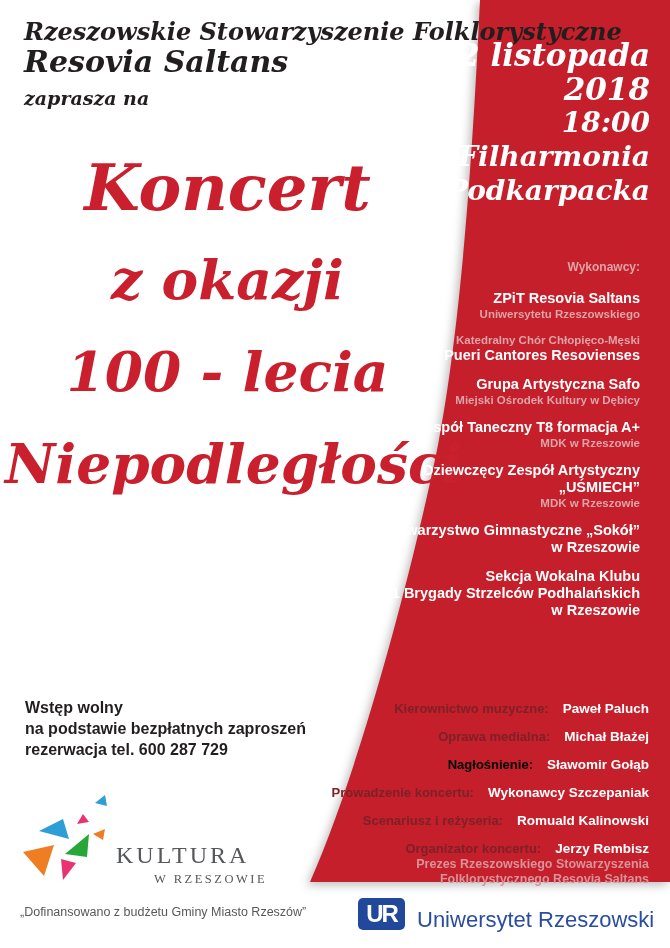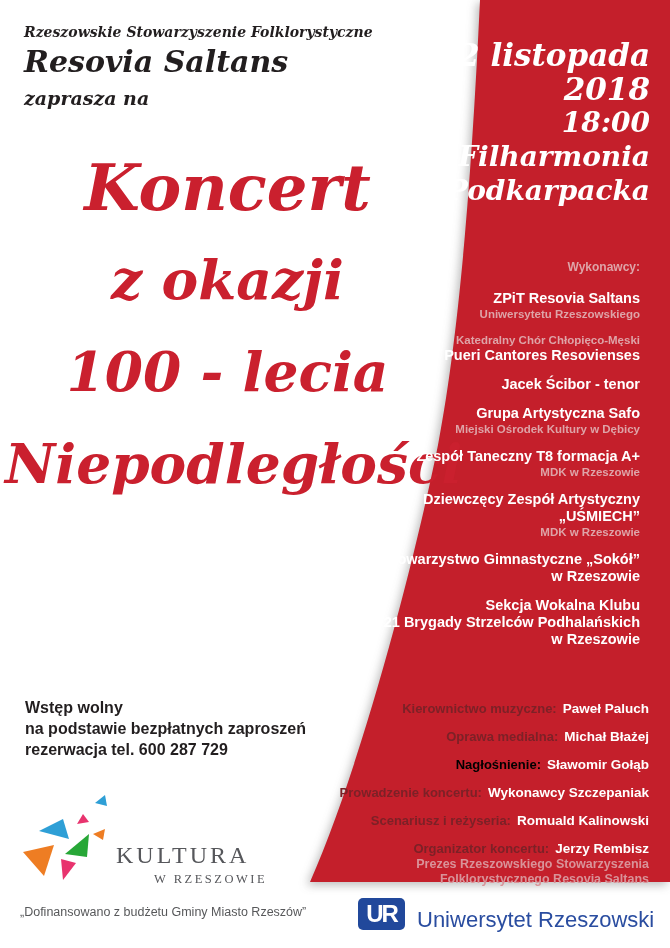--- a/index.html
+++ b/index.html
@@ -8,21 +8,21 @@
     background:#ffffff; overflow:hidden;
     font-family:"Liberation Sans", sans-serif;
   }
   
   .red-shape-svg { position:absolute; left:0; top:0; width:670px; height:948px;
     filter:drop-shadow(-3px 3px 5px rgba(60,60,60,0.35)); }
 
   
   .assoc { position:absolute; left:24px; top:20px; color:#221e1f;
     font-family:"DejaVu Serif", serif; font-style:italic; font-weight:bold; }
-  .assoc-l1 { font-size:14px; line-height:24px; }
+  .assoc-l1 { font-size:24px; line-height:24px; }
   .assoc-l2 { font-size:30px; line-height:36px; }
   .assoc-l3 { font-size:19px; line-height:24px; margin-top:6px; }
 
   
   .title { position:absolute; left:5px; top:142px; width:445px; text-align:center;
     color:#ca202e; font-family:"DejaVu Serif", serif; font-style:italic; font-weight:bold; }
   .title-line { line-height:92px; font-size:55px; white-space:nowrap; }
   .title-line.t0 { font-size:64px; }
 
   
@@ -34,21 +34,21 @@
   
   .performers { position:absolute; right:30px; top:260px; text-align:right; }
   .perf-heading { font-size:12px; font-weight:bold; color:#dea4a8; margin-bottom:16px; }
   .perf-group { margin-bottom:12px; }
   .pl-main { font-size:14.5px; font-weight:bold; color:#ffffff; line-height:17px; white-space:nowrap; }
   .pl-sub  { font-size:11.5px; font-weight:bold; color:#dea4a8; line-height:14px; white-space:nowrap; }
 
   
   .credits { position:absolute; right:21px; top:700px; text-align:right; }
   .cred-row { margin-bottom:11px; line-height:16px; white-space:nowrap; }
-  .cred-label { font-size:13px; font-weight:bold; color:#7c2127; margin-right:6px; }
+  .cred-label { font-size:13px; font-weight:bold; color:#7c2127; margin-right:14px; }
   .cred-label.light { color:#000000;text-align:center; }
   .cred-name { font-size:13.5px; font-weight:bold; color:#ffffff; }
   .cred-extra { font-size:12.5px; font-weight:bold; color:#d99399; line-height:15px; white-space:nowrap; }
 
   
   .admission { position:absolute; left:25px; top:697px; color:#221e1f; font-weight:bold; }
   .adm-line { font-size:16px; line-height:21px; }
 
   
   .kultura-pinwheel { position:absolute; left:22px; top:793px; width:100px; height:100px; }
@@ -98,23 +98,20 @@
   <div class="performers">
     <div class="perf-heading">Wykonawcy:</div>
 
     <div class="perf-group">
       <div class="pl-main">ZPiT Resovia Saltans</div>
       <div class="pl-sub">Uniwersytetu Rzeszowskiego</div>
     </div>
     <div class="perf-group">
       <div class="pl-sub">Katedralny Chór Chłopięco-Męski</div>
       <div class="pl-main">Pueri Cantores Resovienses</div>
-    </div>
-    <div class="perf-group">
-      <div class="pl-main">Jacek Ścibor - tenor</div>
     </div>
     <div class="perf-group">
       <div class="pl-main">Grupa Artystyczna Safo</div>
       <div class="pl-sub">Miejski Ośrodek Kultury w Dębicy</div>
     </div>
     <div class="perf-group">
       <div class="pl-main">Zespół Taneczny T8 formacja A+</div>
       <div class="pl-sub">MDK w Rzeszowie</div>
     </div>
     <div class="perf-group">

